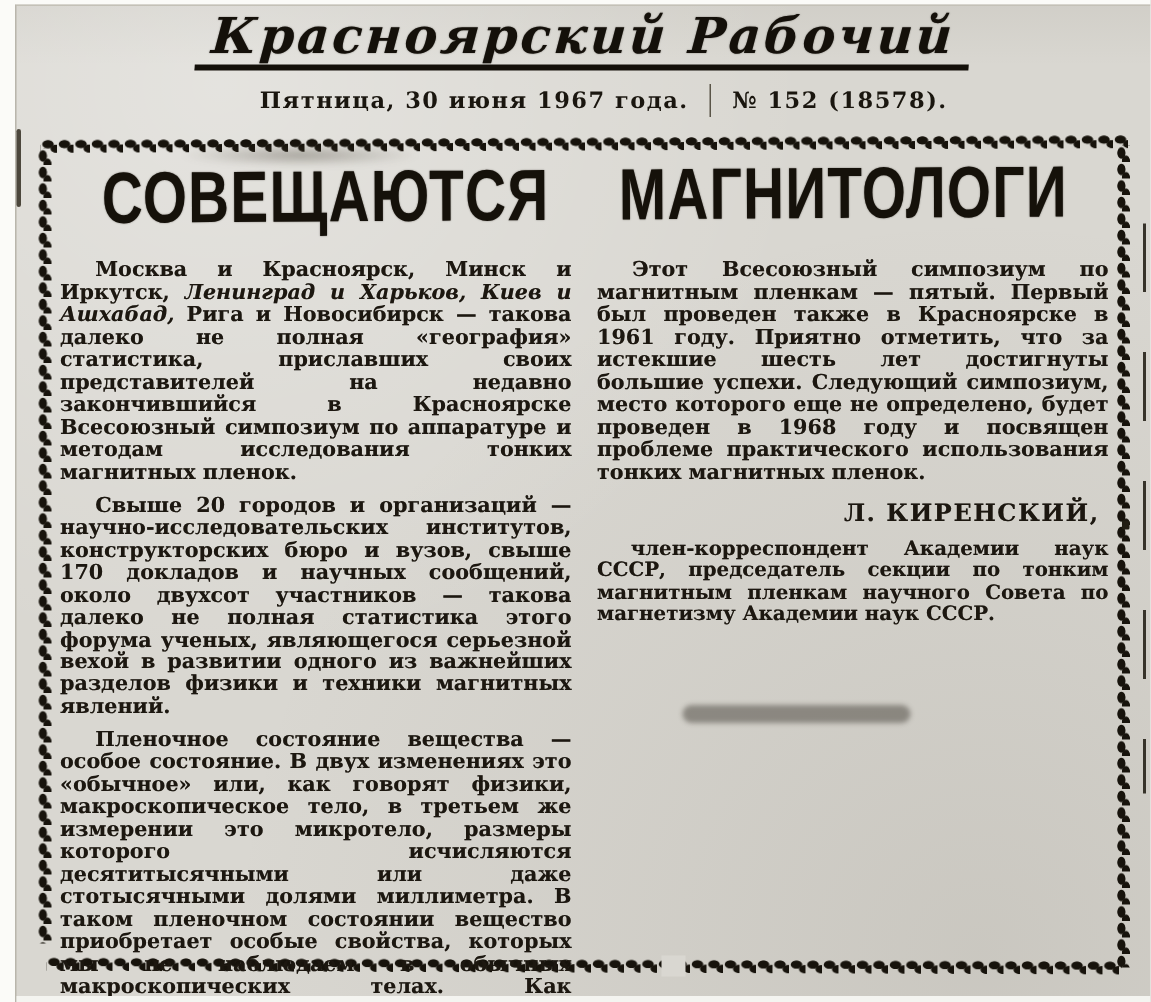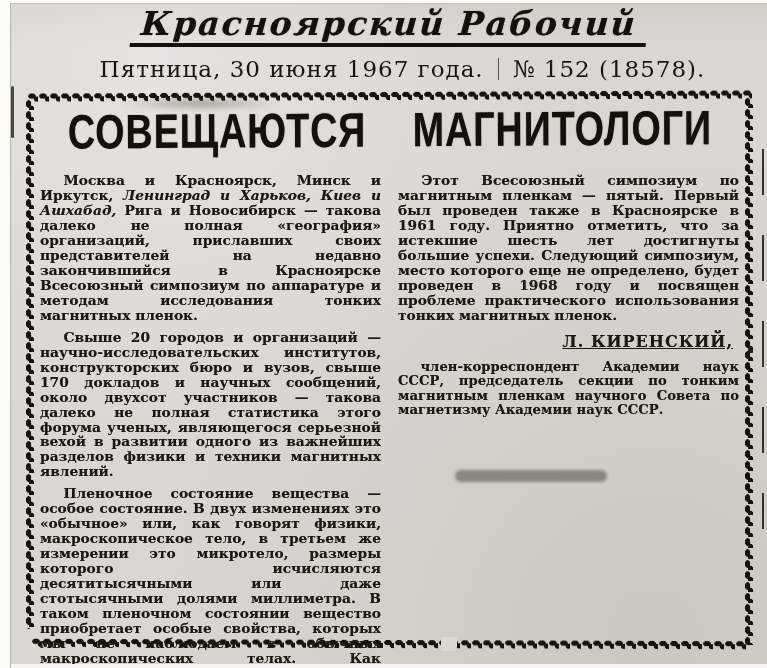--- a/index.html
+++ b/index.html
@@ -26,21 +26,21 @@
     font-family:"DejaVu Serif","Liberation Serif",serif;
     font-style:italic;font-weight:700;font-size:33px;line-height:1.1;
     letter-spacing:2px;color:#14100a;
     border-bottom:4px solid #14100a;
     padding:0 10px 1px 10px;
     transform:skewX(-4deg);
     text-shadow:0 0 1px rgba(20,16,10,.55);
   }
   .dateline{
     margin-top:9px;
-    font-weight:400;font-size:23px;color:#1a160f;letter-spacing:1px;
+    font-weight:700;font-size:15px;color:#1a160f;letter-spacing:1px;
     display:flex;align-items:center;justify-content:center;gap:14px;margin-left:27px;
   }
   .dateline .sep{display:inline-block;width:1px;height:22px;background:#5a5548;}
   
   .frame{position:absolute;left:14px;top:87px;width:729px;height:566px;}
   .bh,.bv{position:absolute;}
   .bh{
     height:10px;background-repeat:repeat-x;background-size:11px 10px;
     background-image:
       radial-gradient(5.6px 4px at 5px 3.6px, #17130c 62%, rgba(23,19,12,0) 74%),
@@ -76,21 +76,21 @@
     flex:1;min-width:0;
     font-weight:700;font-size:13.8px;line-height:1.085;
     color:#1c1710;text-align:justify;
     text-shadow:0 0 .4px rgba(28,23,16,.5);
   }
   .col p{margin:0 0 7px 0;text-indent:1.7em;}
   .col p.no-indent{text-indent:0;}
   .col-right p{margin-bottom:10px;}
   .sig-name{
     text-align:right;font-size:16px;letter-spacing:1px;
-    padding-right:6px;margin:4px 0 2px 0;text-indent:0;text-decoration:underline;
+    padding-right:6px;margin:4px 0 2px 0;text-indent:0;
   }
   .sig-role{font-size:13.2px;margin-bottom:0;text-indent:0;text-align:justify;}
   .italic-seg{font-style:italic;}
   
   .smudge-top{
     position:absolute;left:95px;top:5px;width:160px;height:15px;
     background:radial-gradient(closest-side, rgba(70,64,52,.38), rgba(70,64,52,0));
     filter:blur(2px);
   }
   .ink-smear{
@@ -128,21 +128,21 @@
 
     <div class="smudge-top"></div>
 
     <div class="headline-wrap">
       <span class="headline">СОВЕЩАЮТСЯ МАГНИТОЛОГИ</span>
     </div>
 
     <div class="cols">
 
       <div class="col col-left">
-        <p><span>Москва и Красноярск, Минск и Иркутск, </span><span class="italic-seg">Ленинград и Харьков, Киев и Ашхабад,</span><span> Рига и Новосибирск — такова далеко не полная «география» организаций, приславших своих представителей на недавно закончившийся в Красноярске Всесоюзный симпозиум по аппаратуре и методам исследования тонких магнитных пленок.</span></p>
+        <p><span>Москва и Красноярск, Минск и Иркутск, </span><span class="italic-seg">Ленинград и Харьков, Киев и Ашхабад,</span><span> Рига и Новосибирск — такова далеко не полная «география» статистика, приславших своих представителей на недавно закончившийся в Красноярске Всесоюзный симпозиум по аппаратуре и методам исследования тонких магнитных пленок.</span></p>
         <p>Свыше 20 городов и организаций — научно-исследовательских институтов, конструкторских бюро и вузов, свыше 170 докладов и научных сообщений, около двухсот участников — такова далеко не полная статистика этого форума ученых, являющегося серьезной вехой в развитии одного из важнейших разделов физики и техники магнитных явлений.</p>
         <p>Пленочное состояние вещества — особое состояние. В двух изменениях это «обычное» или, как говорят физики, макроскопическое тело, в третьем же измерении это микротело, размеры которого исчисляются десятитысячными или даже стотысячными долями миллиметра. В таком пленочном состоянии вещество приобретает особые свойства, которых мы не наблюдаем в обычных макроскопических телах. Как установили физики, в магнитных пленках эти особые свойства выражены особенно резко, причем эти свойства таковы, что</p>
       </div>
 
       <div class="col col-right">
         <p>Этот Всесоюзный симпозиум по магнитным пленкам — пятый. Первый был проведен также в Красноярске в 1961 году. Приятно отметить, что за истекшие шесть лет достигнуты большие успехи. Следующий симпозиум, место которого еще не определено, будет проведен в 1968 году и посвящен проблеме практического использования тонких магнитных пленок.</p>
         <p class="sig-name">Л. КИРЕНСКИЙ,</p>
         <p class="sig-role">член-корреспондент Академии наук СССР, председатель секции по тонким магнитным пленкам научного Совета по магнетизму Академии наук СССР.</p>
       </div>
 

